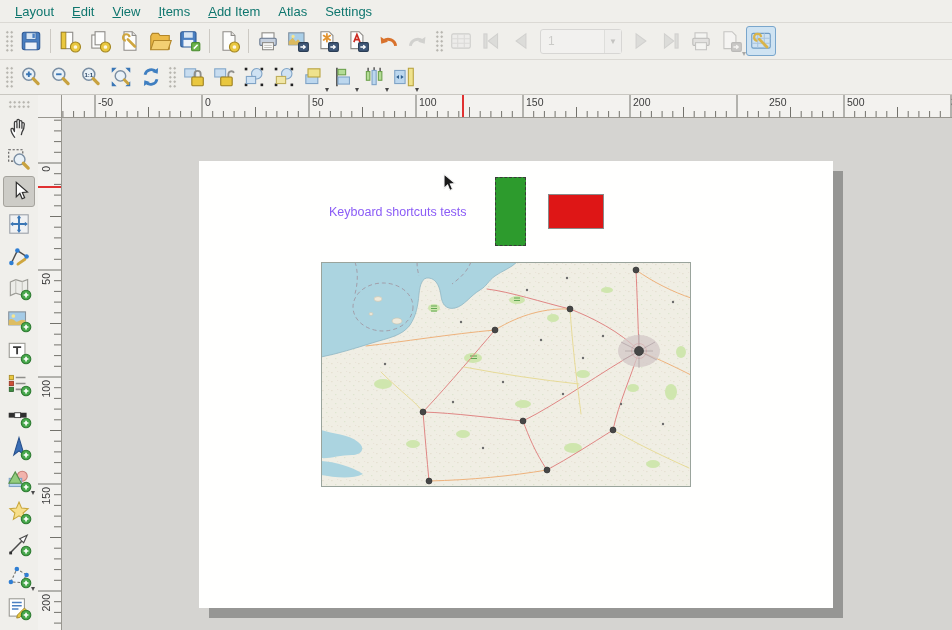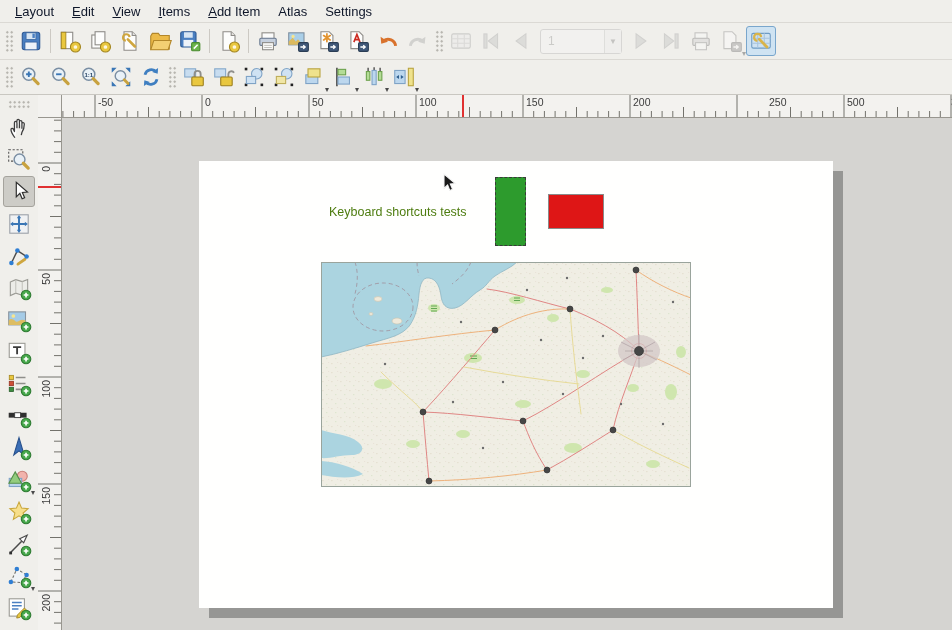--- a/index.html
+++ b/index.html
@@ -3,21 +3,21 @@
 <meta charset="utf-8">
 <style>
   *{box-sizing:border-box;margin:0;padding:0}
   html,body{width:952px;height:630px;overflow:hidden}
   #app{position:relative;width:952px;height:630px;background:#f0efeb;overflow:hidden;
        font-family:"Liberation Sans","DejaVu Sans",sans-serif;-webkit-font-smoothing:antialiased}
 
   
   .menubar{height:23px;display:flex;align-items:center;padding-left:6px;font-size:13px;
            background:#f0efeb;border-bottom:1px solid #dbd9d4}
-  .menu-item{padding:1px 9px;color:#0f172a;cursor:default;white-space:nowrap}
+  .menu-item{padding:1px 9px;color:#0f766e;cursor:default;white-space:nowrap}
 
   
   .toolbar{display:flex;align-items:center;padding:0 3px;background:#f0efeb}
   .tb1{height:37px;border-bottom:1px solid #dbd9d4}
   .tb2{height:35px;border-bottom:1px solid #c9c7c1}
   .tbtn{width:30px;height:30px;display:flex;align-items:center;justify-content:center;flex:none;
         border:1px solid transparent;background:transparent;border-radius:3px;position:relative;padding:0}
   .tbtn svg{width:24px;height:24px;display:block}
   .dis{opacity:.42;filter:grayscale(1)}
   .hl{background:#cfe3f2;border-color:#79a6cc}
@@ -53,21 +53,21 @@
   .hlabel{position:absolute;top:1px;font-size:10.5px;color:#3c3c3c;white-space:nowrap}
   .vlabel{position:absolute;left:2px;font-size:10.5px;color:#3c3c3c;writing-mode:vertical-rl;
           transform:rotate(180deg);white-space:nowrap}
   .hmarker{position:absolute;top:0;width:2px;height:100%;background:#e03131}
   .vmarker{position:absolute;left:0;height:2px;width:100%;background:#e03131}
 
   
   .canvas{position:absolute;left:62px;top:118px;width:890px;height:512px;background:#d5d4d1;overflow:hidden}
   .page-shadow{position:absolute;left:147px;top:53px;width:634px;height:447px;background:#969694}
   .page{position:absolute;left:137px;top:43px;width:634px;height:447px;background:#fffffe}
-  .page-label{position:absolute;left:130px;top:44px;font-size:12.5px;color:#4d7c0f;white-space:nowrap}
+  .page-label{position:absolute;left:130px;top:44px;font-size:12.5px;color:#8b5cf6;white-space:nowrap}
   .green-rect{position:absolute;left:296px;top:16px;width:31px;height:69px;background:#2d9b2d;border:1px dashed #3a3a3a}
   .red-rect{position:absolute;left:349px;top:33px;width:56px;height:35px;background:#de1616;border:1px solid #8a8a8a}
   .map-item{position:absolute;left:122px;top:101px;width:370px;height:225px}
   .cursor{position:absolute;left:381px;top:55px;width:14px;height:20px;z-index:9}
 </style>
 </head>
 <body>
 
 <div id="app">
 

